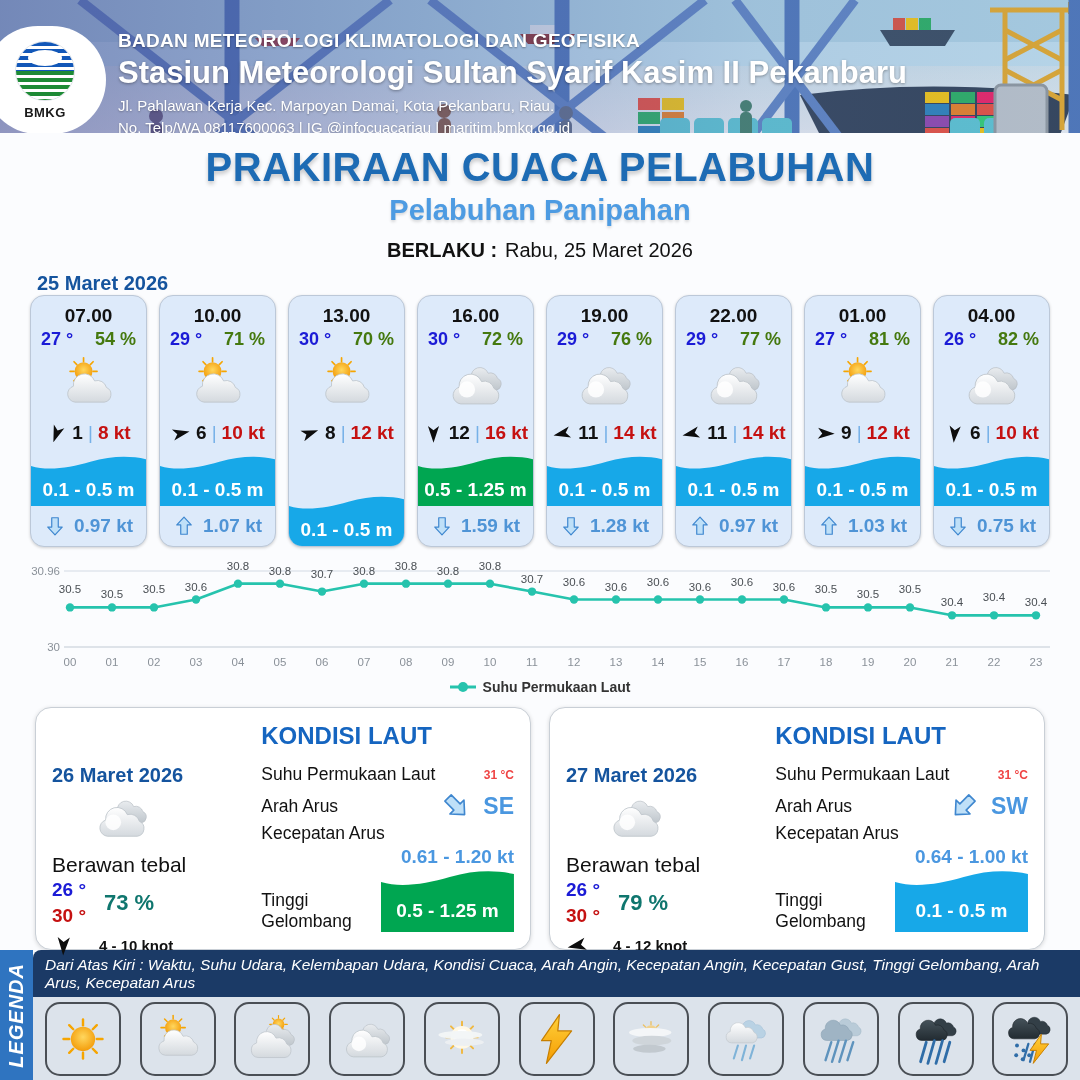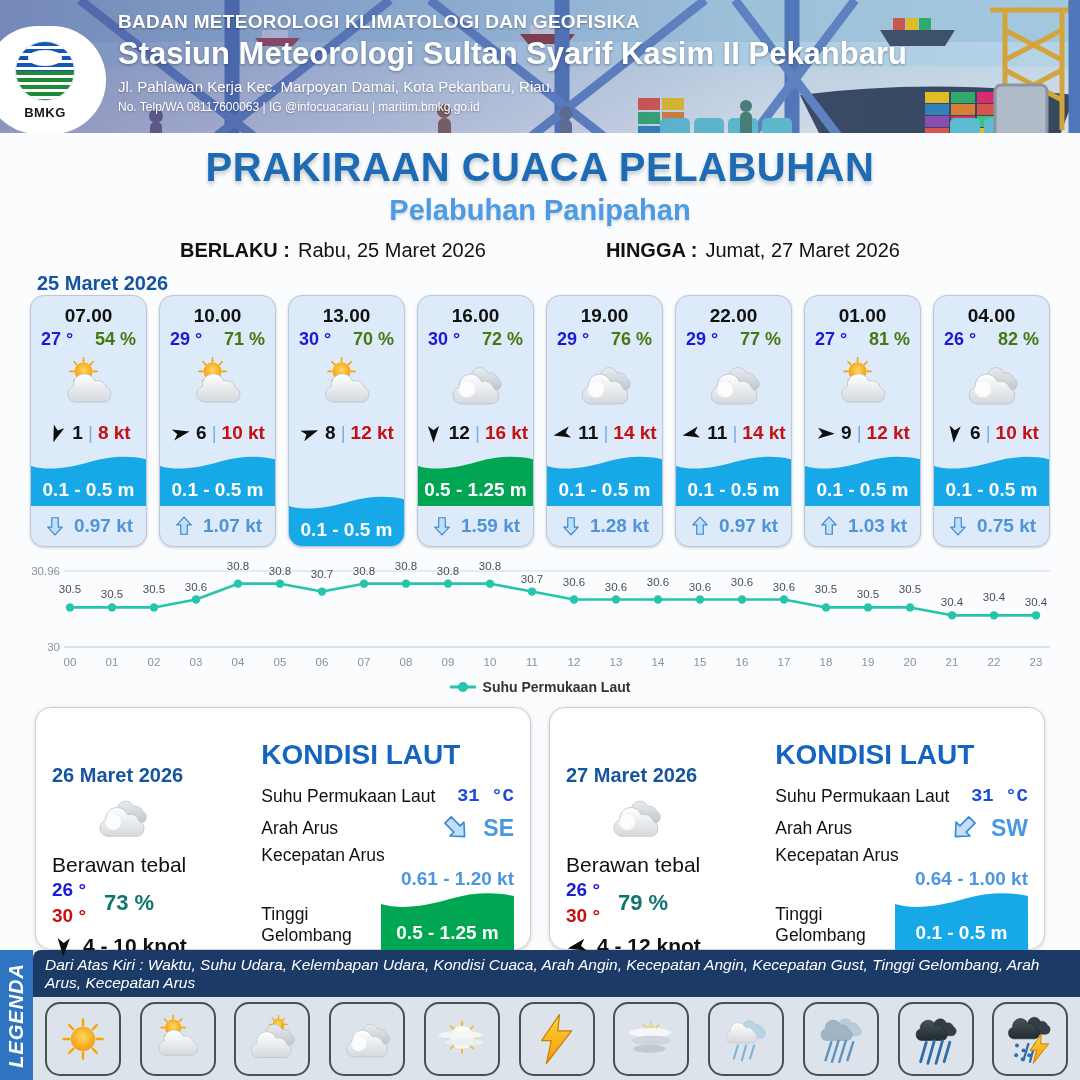--- a/index.html
+++ b/index.html
@@ -6,25 +6,25 @@
   body{width:1080px;height:1080px;overflow:hidden;background:#fbfcfe;
        font-family:"Liberation Sans","DejaVu Sans",sans-serif;color:#111;}
   .page{width:1080px;height:1080px;display:flex;flex-direction:column;}
 
   
   .header{position:relative;height:165px;overflow:hidden;
     background:linear-gradient(180deg,#9cc4dc 0%,#bcd9e8 28%,#cfe1ea 55%,#e3eaf0 100%);}
   .header svg.scene{position:absolute;inset:0;}
   .header:after{content:"";position:absolute;inset:0;
     background:linear-gradient(90deg,rgba(72,78,150,.55) 0%,rgba(80,95,165,.38) 35%,rgba(110,130,185,.18) 70%,rgba(120,140,190,.10) 100%);}
-  .hdr-text{position:absolute;left:118px;top:11px;z-index:3;color:#fff;}
+  .hdr-text{position:absolute;left:118px;top:30px;z-index:3;color:#fff;}
   .hdr-agency{font-size:19px;font-weight:bold;letter-spacing:.3px;text-shadow:0 1px 2px rgba(0,0,0,.35);}
   .hdr-station{font-size:31px;font-weight:bold;margin-top:3px;text-shadow:0 1px 3px rgba(0,0,0,.35);}
   .hdr-addr{font-size:15px;margin-top:6px;text-shadow:0 1px 2px rgba(0,0,0,.3);}
-  .hdr-contact{font-size:12px;margin-top:5px;text-shadow:0 1px 2px rgba(0,0,0,.3);}
+  .hdr-contact{font-size:15px;margin-top:5px;text-shadow:0 1px 2px rgba(0,0,0,.3);}
   .logo{position:absolute;left:-16px;top:26px;width:122px;height:108px;background:#fff;
         border-radius:56px;z-index:4;display:flex;flex-direction:column;align-items:center;justify-content:center;}
   .logo-circle{width:58px;height:58px;border-radius:50%;overflow:hidden;position:relative;border:1px solid #dfe3e8;}
   .lc-top{height:50%;background:repeating-linear-gradient(180deg,#1257b8 0 4px,#fff 4px 7px);position:relative;}
   .lc-top:after{content:"";position:absolute;left:12px;top:8px;width:34px;height:16px;background:#fff;border-radius:50%;}
   .lc-bot{height:50%;background:repeating-linear-gradient(180deg,#1d8a35 0 4px,#fff 4px 7px);}
   .logo-word{font-size:13px;font-weight:bold;color:#1a1a1a;margin-top:4px;letter-spacing:.5px;}
 
   
   .titleblock{text-align:center;padding-top:12px;}
@@ -67,32 +67,32 @@
   .dcard{background:#fff;border:1px solid #c9cfd6;border-radius:16px;height:243px;
          box-shadow:0 1px 4px rgba(0,0,0,.15);display:grid;grid-template-columns:44% 56%;padding:12px 16px;box-sizing:border-box;}
   .ddate{font-size:20px;font-weight:bold;color:#15549e;}
   .dleft{display:flex;flex-direction:column;margin-top:44px;}
   .dicon{margin:2px 0 0 26px;} .dicon svg{width:88px;height:56px;}
   .dcond{font-size:21px;margin-top:4px;}
   .dtemps{display:flex;align-items:center;gap:18px;}
   .dtcol{display:flex;flex-direction:column;font-size:19px;font-weight:bold;line-height:1.35;}
   .dtmin{color:#1b1bd6;} .dtmax{color:#c51111;}
   .dhum{font-size:22px;font-weight:bold;color:#0f766e;}
-  .dwindrow{display:flex;align-items:center;gap:8px;margin-top:6px;font-size:21px;font-weight:bold;text-align:center;}
+  .dwindrow{display:flex;align-items:center;gap:24px;margin-top:6px;font-size:15px;font-weight:bold;text-align:center;}
   .dwindrow svg{width:23px;height:23px;transform-origin:center;}
   .dgust{color:#c51111;font-size:20px;font-weight:bold;margin:3px 0 0 34px;}
   .dright{padding-left:6px;display:flex;flex-direction:column;}
-  .klt{font-size:28px;font-weight:bold;color:#1565c0;margin:19px 0 8px 0;}
+  .klt{font-size:24px;font-weight:bold;color:#1565c0;margin:2px 0 8px 0;}
   .krow{display:flex;justify-content:space-between;align-items:center;font-size:17.5px;margin-top:6px;}
-  .kval{color:#1d4ed8;font-size:19px;font-weight:bold;font-family:Liberation Mono, monospace;}
+  .kval{color:#ef4444;font-size:12px;font-weight:bold;}
   .karr{display:flex;align-items:center;gap:12px;}
   .karr svg{width:30px;height:30px;transform-origin:center;}
   .kdir{color:#4a97e0;font-size:23px;font-weight:bold;}
   .kspeed{text-align:right;color:#4a97e0;font-size:19px;font-weight:bold;margin-top:2px;}
-  .kwaverow{display:flex;justify-content:space-between;align-items:center;margin-top:6px;}
+  .kwaverow{display:flex;justify-content:space-between;align-items:flex-end;margin-top:6px;}
   .kwavebox{width:158px;margin-top:-6px;}
   .kwavebox svg.crest{display:block;width:100%;height:22px;}
   .kwavebox .wavesolid{height:42px;}
 
   
   .legendstrip{margin-top:auto;height:130px;display:flex;}
   .leg-band{width:33px;background:#2f74c0;display:flex;align-items:center;justify-content:center;}
   .leg-band span{writing-mode:vertical-rl;transform:rotate(180deg);color:#fff;
                  font-style:italic;font-weight:bold;font-size:20px;letter-spacing:1px;}
   .leg-right{flex:1;display:flex;flex-direction:column;}
@@ -415,21 +415,20 @@
       <div class="hdr-addr">Jl. Pahlawan Kerja Kec. Marpoyan Damai, Kota Pekanbaru, Riau.</div>
       <div class="hdr-contact">No. Telp/WA 08117600063 | IG @infocuacariau | maritim.bmkg.go.id</div>
     </div>
   </div>
 
   <div class="titleblock">
     <div class="main-title">PRAKIRAAN CUACA PELABUHAN</div>
     <div class="port-name">Pelabuhan Panipahan</div>
     <div class="validrow">
       <span><b>BERLAKU :</b><span class="v">Rabu, 25 Maret 2026</span></span>
-      <span><b>HINGGA :</b><span class="v">Jumat, 27 Maret 2026</span></span>
     </div>
   </div>
 
   <div class="fc-date">25 Maret 2026</div>
   <div class="cards">
   <div class="fcard">
     <div class="ftime">07.00</div>
     <div class="frow">
       <span class="ftemp">27 °</span>
       <span class="fhum">54 %</span>

